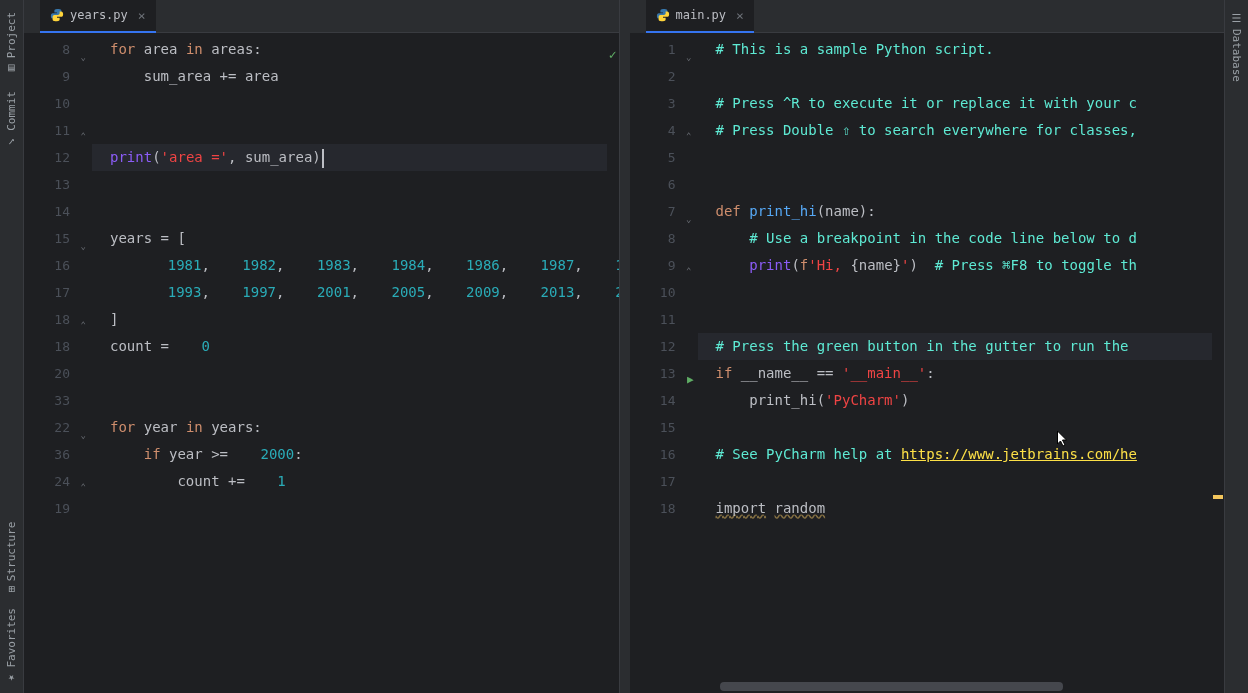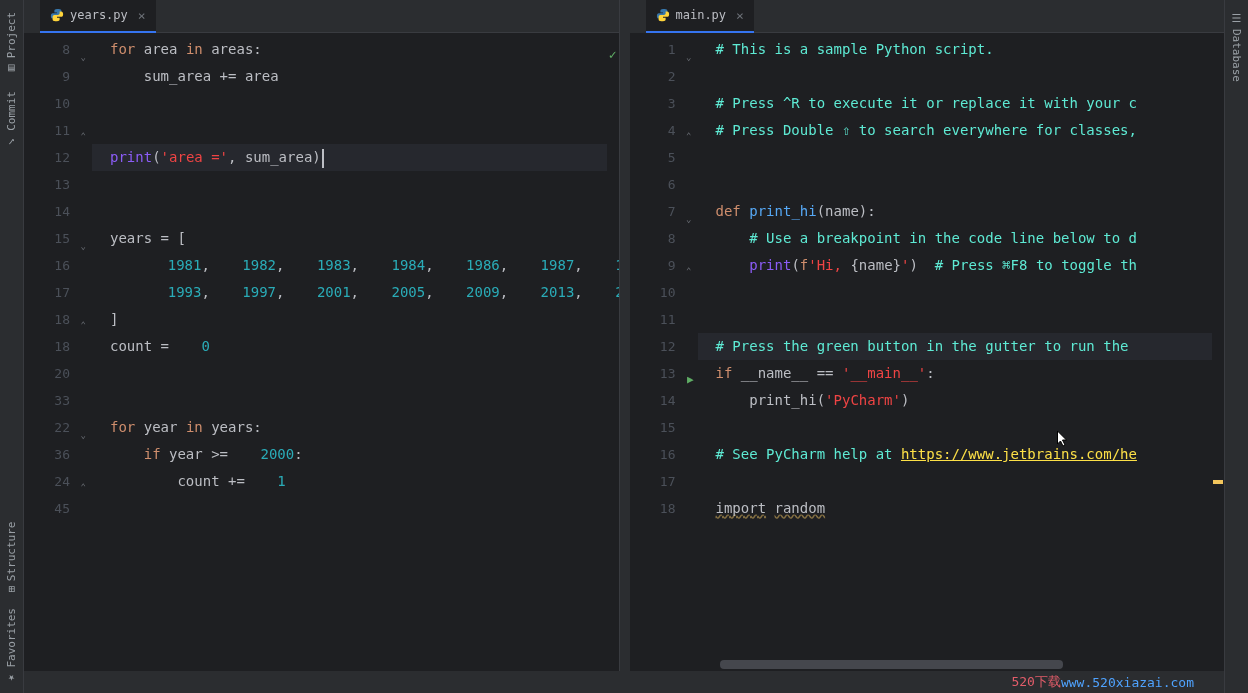--- a/index.html
+++ b/index.html
@@ -261,21 +261,21 @@
             <div class="ln">15<span class="fold-mark">⌄</span></div>
             <div class="ln">16</div>
             <div class="ln">17</div>
             <div class="ln">18<span class="fold-mark" style="top:6px">⌃</span></div>
             <div class="ln">18</div>
             <div class="ln">20</div>
             <div class="ln">33</div>
             <div class="ln">22<span class="fold-mark">⌄</span></div>
             <div class="ln">36</div>
             <div class="ln">24<span class="fold-mark" style="top:6px">⌃</span></div>
-            <div class="ln">45</div>
+            <div class="ln">19</div>
           </div>
         <div class="code-lines" id="left-code"><div class="highlight-line" style="top:111px"></div><div class="line"><span class="kw">for</span><span class="punct"> </span><span class="ident">area</span><span class="punct"> </span><span class="kw">in</span><span class="punct"> </span><span class="ident">areas</span><span class="punct">:</span></div><div class="line"><span class="punct">    </span><span class="ident">sum_area</span><span class="punct"> += </span><span class="ident">area</span></div><div class="line"></div><div class="line"></div><div class="line"><span class="builtin">print</span><span class="punct">(</span><span class="str">'area ='</span><span class="punct">, </span><span class="ident">sum_area</span><span class="punct">)</span><span class="caret"></span></div><div class="line"></div><div class="line"></div><div class="line"><span class="ident">years</span><span class="punct"> = [</span></div><div class="line"><span class="punct">    </span><span class="num">1981</span><span class="punct">, </span><span class="num">1982</span><span class="punct">, </span><span class="num">1983</span><span class="punct">, </span><span class="num">1984</span><span class="punct">, </span><span class="num">1986</span><span class="punct">, </span><span class="num">1987</span><span class="punct">, </span><span class="num">1990</span><span class="punct">,</span></div><div class="line"><span class="punct">    </span><span class="num">1993</span><span class="punct">, </span><span class="num">1997</span><span class="punct">, </span><span class="num">2001</span><span class="punct">, </span><span class="num">2005</span><span class="punct">, </span><span class="num">2009</span><span class="punct">, </span><span class="num">2013</span><span class="punct">, </span><span class="num">2017</span></div><div class="line"><span class="punct">]</span></div><div class="line"><span class="ident">count</span><span class="punct"> = </span><span class="num">0</span></div><div class="line"></div><div class="line"></div><div class="line"><span class="kw">for</span><span class="punct"> </span><span class="ident">year</span><span class="punct"> </span><span class="kw">in</span><span class="punct"> </span><span class="ident">years</span><span class="punct">:</span></div><div class="line"><span class="punct">    </span><span class="kw">if</span><span class="punct"> </span><span class="ident">year</span><span class="punct"> &gt;= </span><span class="num">2000</span><span class="punct">:</span></div><div class="line"><span class="punct">        </span><span class="ident">count</span><span class="punct"> += </span><span class="num">1</span></div><div class="line"></div></div>
         <div class="validation-strip">
           <span class="validation-ok">✓</span>
         </div>
       </div>
     </div>
 
     <div class="editor-pane">
       <div class="tab-bar">
@@ -315,24 +315,20 @@
         <div class="validation-strip" id="right-strip">
             <div class="validation-warn-bar" style="top: 70%;"></div>
           </div>
         <div class="hscroll">
           <div class="hscroll-thumb"></div>
         </div>
       </div>
     </div>
 
   </div>
-  <div class="footer">
-    <span class="red">520下载 </span>
-    <a href="#">www.520xiazai.com</a>
-  </div>
 </div>
 
 <div class="right-toolbar">
   <div class="toolbar-item" style="transform:rotate(0deg);writing-mode:vertical-rl">
     <span>☰</span>
     <span>Database</span>
   </div>
 </div>
 
 <svg class="cursor-ptr" id="cursor" viewBox="0 0 12 19" style="left: 1056px; top: 430px;">

